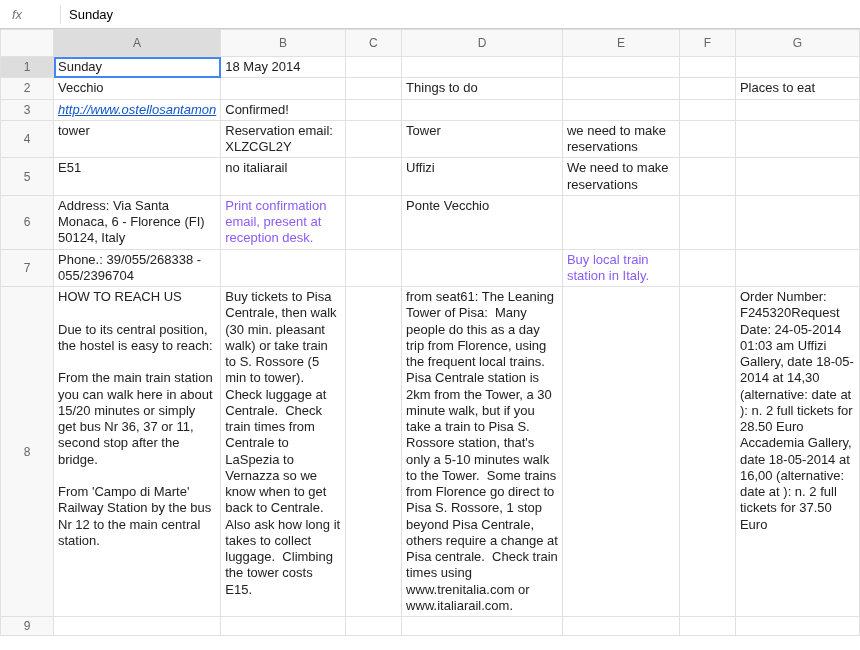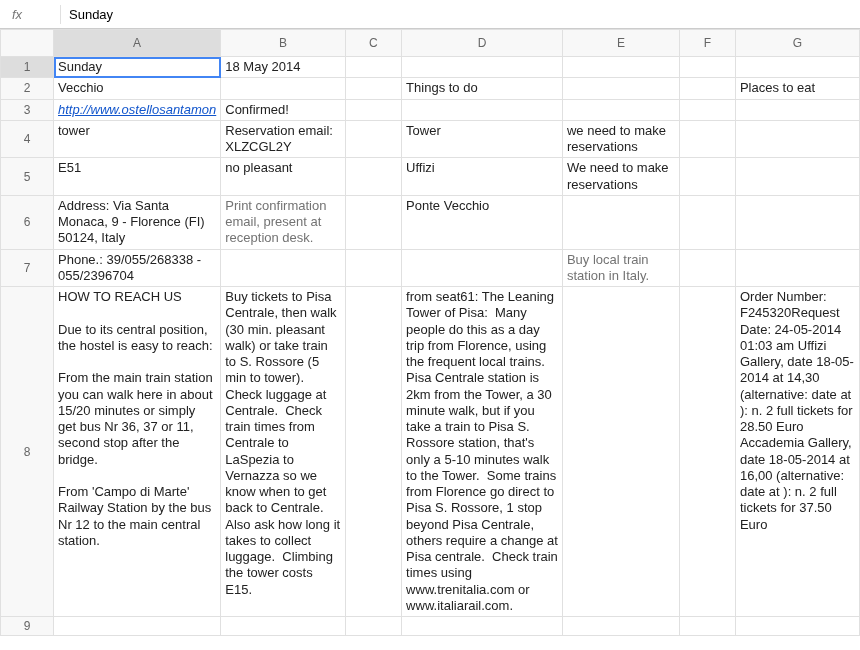--- a/index.html
+++ b/index.html
@@ -97,21 +97,21 @@
     line-height: 1.25;
   }
   td.cell.active {
     outline: 2px solid #4285f4;
     outline-offset: -2px;
   }
   td.cell a {
     color: #1155cc;
     text-decoration: underline;
   }
-  .red-text { color: #737373; }
+  .red-text { color: #8b5cf6; }
   
   .col-A { width: 158px; }
   .col-B { width: 130px; }
   .col-C { width:  60px; }
   .col-D { width: 166px; }
   .col-E { width: 120px; }
   .col-F { width:  60px; }
   .col-G { width: 120px; }
 </style>
 </head>
@@ -173,30 +173,30 @@
           <td class="cell col-B">Reservation email: XLZCGL2Y</td>
           <td class="cell col-C"></td>
           <td class="cell col-D">Tower</td>
           <td class="cell col-E">we need to make reservations</td>
           <td class="cell col-F"></td>
           <td class="cell col-G"></td>
         </tr>
         <tr>
           <th class="row-header">5</th>
           <td class="cell col-A">E51</td>
-          <td class="cell col-B">no pleasant</td>
+          <td class="cell col-B">no italiarail</td>
           <td class="cell col-C"></td>
           <td class="cell col-D">Uffizi</td>
           <td class="cell col-E">We need to make reservations</td>
           <td class="cell col-F"></td>
           <td class="cell col-G"></td>
         </tr>
         <tr>
           <th class="row-header">6</th>
-          <td class="cell col-A">Address: Via Santa Monaca, 9 - Florence (FI) 50124, Italy</td>
+          <td class="cell col-A">Address: Via Santa Monaca, 6 - Florence (FI) 50124, Italy</td>
           <td class="cell col-B red-text">Print confirmation email, present at reception desk.</td>
           <td class="cell col-C"></td>
           <td class="cell col-D">Ponte Vecchio</td>
           <td class="cell col-E"></td>
           <td class="cell col-F"></td>
           <td class="cell col-G"></td>
         </tr>
         <tr>
           <th class="row-header">7</th>
           <td class="cell col-A">Phone.: 39/055/268338 - 055/2396704</td>

